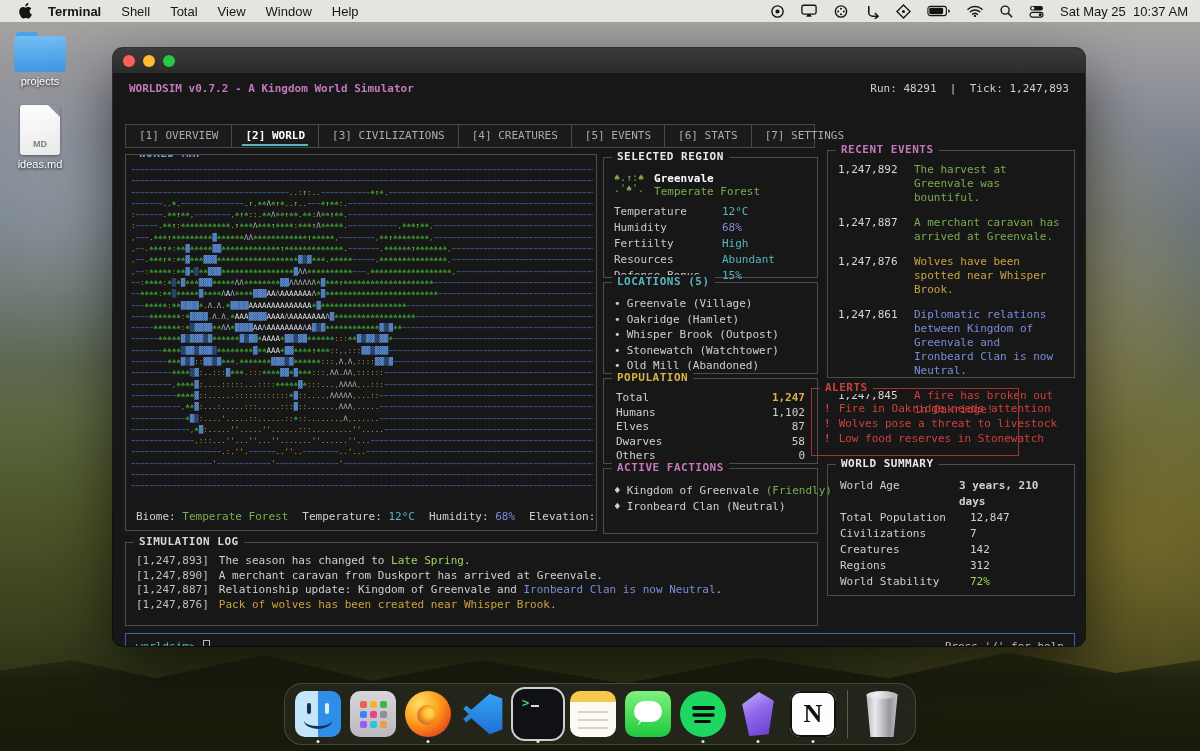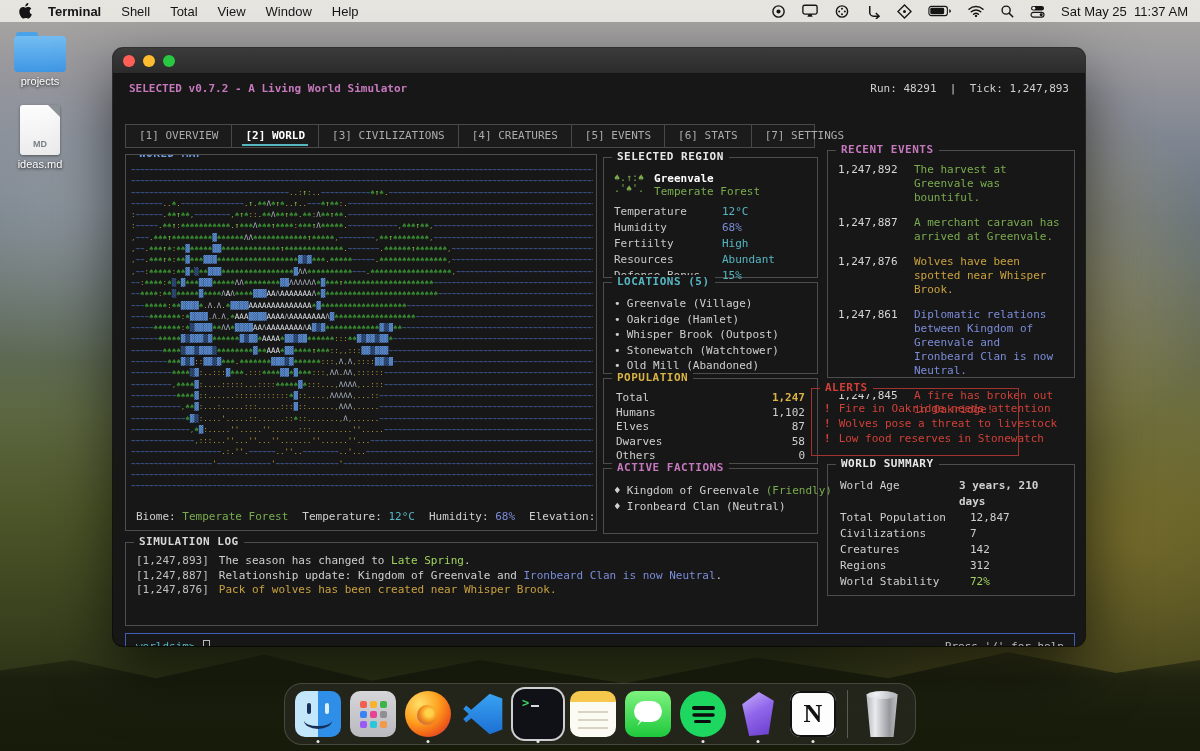--- a/index.html
+++ b/index.html
@@ -260,21 +260,21 @@
       </svg>
     </span>
   <span class="sicon">
       <svg width="15" height="13" viewBox="0 0 16 14">
         <rect x="1" y="1" width="14" height="5" rx="2.5" fill="#151515"></rect>
         <circle cx="4" cy="3.5" r="1.6" fill="#f3f1ed"></circle>
         <rect x="1" y="8" width="14" height="5" rx="2.5" fill="none" stroke="#151515" stroke-width="1.2"></rect>
         <circle cx="12" cy="10.5" r="1.6" fill="#151515"></circle>
       </svg>
     </span>
-  <span class="clock"><span>Sat May 25</span>&nbsp;&nbsp;<span>11:37 AM</span></span>
+  <span class="clock"><span>Sat May 25</span>&nbsp;&nbsp;<span>10:37 AM</span></span>
 </div>
 
 <div class="desk-icon" style="left:2px; top:32px;">
   <div class="folder-glyph"></div>
   <div class="lbl">projects</div>
 </div>
 <div class="desk-icon" style="left:2px; top:105px;">
   <div class="file-glyph">
       <span class="ext">MD</span>
     </div>
@@ -285,21 +285,21 @@
   <div class="titlebar">
     <div class="tlights">
       <span class="tlight tl-close"></span>
       <span class="tlight tl-min"></span>
       <span class="tlight tl-zoom"></span>
     </div>
   </div>
 
   <div class="wcontent">
     <div class="hdr">
-      <span class="app-title">SELECTED v0.7.2 - A Living World Simulator</span>
+      <span class="app-title">WORLDSIM v0.7.2 - A Kingdom World Simulator</span>
       <span class="runtick">
         <span>Run:</span> <span>48291</span>&nbsp;&nbsp;<span>|</span>&nbsp;&nbsp;<span>Tick:</span> <span>1,247,893</span>
       </span>
     </div>
 
     <div class="tabs" id="tabs">
         <div class="tab">[1] OVERVIEW</div>
         <div class="tab active">[2] WORLD</div>
         <div class="tab">[3] CIVILIZATIONS</div>
         <div class="tab">[4] CREATURES</div>
@@ -455,20 +455,21 @@
             <span class="k">World Stability</span>
             <span class="v" style="color: rgb(159, 212, 94);">72%</span>
           </div>
         </div>
     </div>
 
     <div class="panel" id="log-panel">
       <span class="ptitle" style="color: rgb(216, 216, 216);">SIMULATION LOG</span>
       <div class="log-lines" id="log-lines">
           <div class="log-line"><span class="tick">[1,247,893]</span><span style="color: rgb(207, 207, 207);">The season has changed to </span><span style="color: rgb(159, 212, 94);">Late Spring</span><span style="color: rgb(207, 207, 207);">.</span></div>
+          <div class="log-line"><span class="tick">[1,247,890]</span><span style="color: rgb(207, 207, 207);">A merchant caravan from Duskport has arrived at Greenvale.</span></div>
           <div class="log-line"><span class="tick">[1,247,887]</span><span style="color: rgb(207, 207, 207);">Relationship update: Kingdom of Greenvale and </span><span style="color: rgb(123, 140, 216);">Ironbeard Clan is now Neutral</span><span style="color: rgb(207, 207, 207);">.</span></div>
           <div class="log-line"><span class="tick">[1,247,876]</span><span style="color: rgb(201, 162, 63);">Pack of wolves has been created near Whisper Brook.</span></div>
         </div>
     </div>
 
     <div id="cmdbar">
       <span class="prompt">worldsim&gt;</span>
       <span class="cursor"></span>
       <span class="help">Press '/' for help</span>
     </div>

